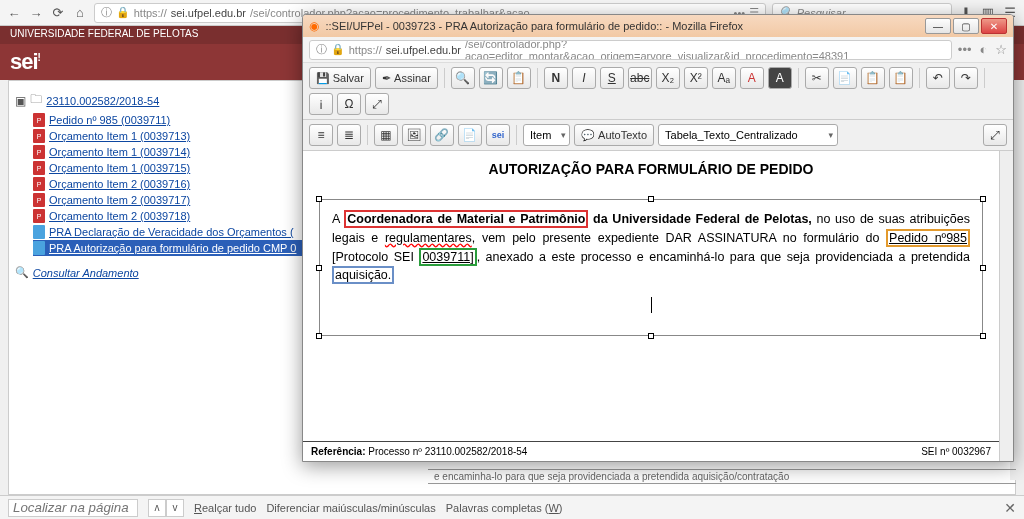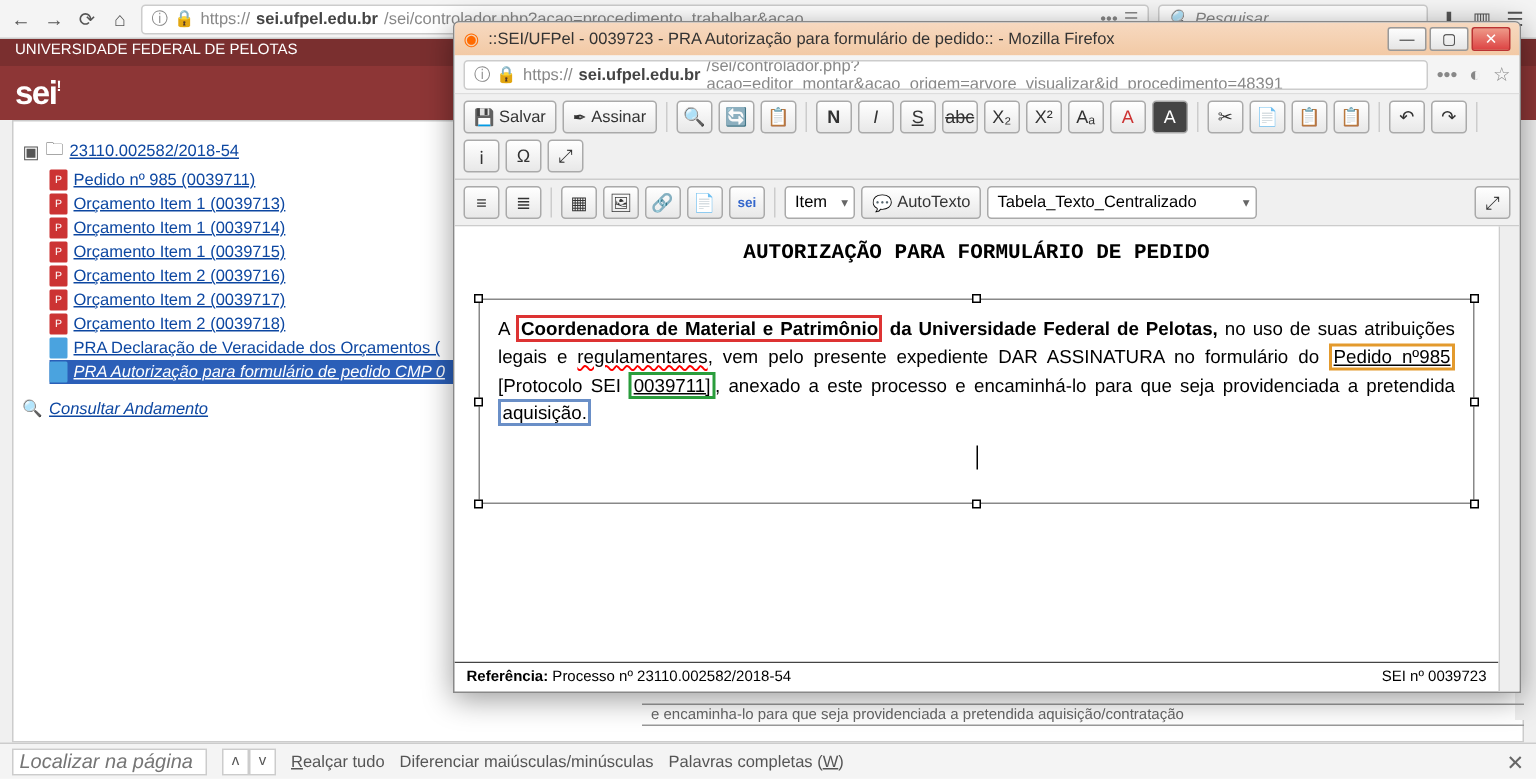--- a/index.html
+++ b/index.html
@@ -2,38 +2,38 @@
 <html><head>
 <meta charset="utf-8">
 <style>
   * { margin: 0; padding: 0; box-sizing: border-box; font-family: Arial, sans-serif; }
   body { width: 1024px; height: 519px; background: #f0f0f0; overflow: hidden; position: relative; font-size: 12px; }
 
   .browser-toolbar { height: 26px; background: #f4f4f4; display: flex; align-items: center; padding: 0 6px; gap: 6px; border-bottom: 1px solid #ccc; }
   .tb-icon { width: 16px; height: 16px; display: inline-flex; align-items: center; justify-content: center; color: #555; font-size: 13px; cursor: pointer; }
   .url-bar { flex: 1; background: #fff; border: 1px solid #ccc; border-radius: 3px; height: 20px; display: flex; align-items: center; padding: 0 6px; gap: 4px; font-size: 11px; color: #888; overflow:hidden; }
   .url-bar .secure { color: #4caf50; font-size:11px; }
-  .url-dark { color: #444; font-weight: bold; }
+  .url-dark { color: #444; }
   .search-bar { width: 180px; background: #fff; border: 1px solid #ccc; border-radius: 3px; height: 20px; display:flex; align-items:center; padding:0 6px; gap:4px; font-size:11px; color:#888; font-style: italic;}
   .browser-end { display:flex; gap:6px; align-items:center;}
 
   .sei-header { background: #7a2f2f; color: #fff; height: 18px; padding: 2px 10px; font-size: 10px; }
   .sei-logo-bar { background: #8d3636; height: 36px; display:flex; align-items:center; padding:0 10px; }
   .sei-logo { font-family: 'Arial', sans-serif; font-weight: bold; font-size: 22px; color: #fff; letter-spacing: -1px;}
   .sei-logo sup { font-size: 10px; }
 
   .content-area { display:flex; height: calc(100% - 26px - 54px - 24px); background:#fff; border:1px solid #ccc; margin:0 8px; }
   .tree-panel { width: 100%; padding: 8px 6px; font-size: 11px; color: #333; }
   .tree-node { display:flex; align-items:center; gap:4px; padding: 1px 0; white-space: nowrap; }
   .tree-node.selected { background: #2b5fb8; color: #fff; }
   .folder-icon { color:#555; font-size:12px;}
   .pdf-icon { background:#c33; color:#fff; font-size:7px; width:12px; height:14px; display:inline-flex; align-items:center; justify-content:center; border-radius:1px;}
   .doc-icon-b { background:#4aa3df; width:12px; height:14px; display:inline-block; border-radius:1px;}
   .link-text { color:#0d47a1; text-decoration: underline; cursor:pointer;}
-  .tree-node.selected .link-text { color:#fff;font-style:italic; }
+  .tree-node.selected .link-text { color:#fff; }
   .consult { margin-top:10px; display:flex; align-items:center; gap:4px; font-size:11px;}
   .consult .mag { color:#888; }
   .consult a { color:#0d47a1; text-decoration:underline; cursor:pointer;font-style:italic;}
 
   
   .popup { position:absolute; top:14px; left:302px; width:712px; height:448px; background:#fff; border:1px solid #888; box-shadow:0 4px 20px rgba(0,0,0,0.4); display:flex; flex-direction:column; border-radius:4px 4px 0 0; overflow:hidden;}
   .popup-titlebar { background: linear-gradient(#f7d9c0,#f2c9a5); height:22px; display:flex; align-items:center; padding:0 6px; font-size:11px; color:#333; gap:6px;}
   .popup-titlebar .ff-icon { color:#ff6a00; font-size:12px;}
   .popup-title-text { flex:1; overflow:hidden; text-overflow:ellipsis; white-space:nowrap;}
   .win-btns { display:flex; gap:2px;}
@@ -47,21 +47,21 @@
   .editor-toolbar { background:#f0f0f0; padding:4px 6px; border-bottom:1px solid #ccc; display:flex; flex-wrap:wrap; gap:4px; align-items:center;}
   .tb-btn { height:22px; border:1px solid #aaa; border-radius:3px; background:linear-gradient(#fff,#e8e8e8); padding:0 6px; font-size:11px; display:inline-flex; align-items:center; gap:3px; cursor:pointer; color:#333;}
   .tb-btn.icon-only { padding:0; width:24px; justify-content:center; font-size:12px;}
   .tb-sep { width:1px; height:20px; background:#ccc; margin:0 2px;}
   .tb-select { height:22px; border:1px solid #aaa; border-radius:3px; background:#fff; font-size:11px; padding:0 18px 0 6px; position:relative; display:inline-flex; align-items:center; cursor:pointer;}
   .tb-select::after { content:"▾"; position:absolute; right:4px; color:#666; font-size:9px;}
   .tb-select.wide { width:180px;}
 
   .editor-body { flex:1; background:#fff; padding:10px 16px; overflow:auto; position:relative;}
   .coord-title { text-align:center; font-family:'Times New Roman',serif; font-size:13px; margin:4px 0 18px;}
-  .auth-title { text-align:center; font-family:Liberation Mono, monospace; font-weight:bold; font-size:14px; margin-bottom:22px;}
+  .auth-title { text-align:center; font-family:Liberation Sans, sans-serif; font-weight:bold; font-size:14px; margin-bottom:22px;}
   .sel-box { border:1px solid #888; padding:10px 12px; position:relative; font-family:'Times New Roman',serif; font-size:12.5px; text-align:justify; line-height:1.5;}
   .handle { position:absolute; width:6px; height:6px; background:#fff; border:1px solid #000;}
   .h-tl{top:-4px;left:-4px;} .h-tm{top:-4px;left:50%;margin-left:-3px;} .h-tr{top:-4px;right:-4px;}
   .h-ml{top:50%;left:-4px;margin-top:-3px;} .h-mr{top:50%;right:-4px;margin-top:-3px;}
   .h-bl{bottom:-4px;left:-4px;} .h-bm{bottom:-4px;left:50%;margin-left:-3px;} .h-br{bottom:-4px;right:-4px;}
   .hl-red { border:2px solid #d33; padding:0 1px;}
   .hl-green { border:2px solid #2a9d3c; padding:0 1px;}
   .hl-orange { border:2px solid #e39a2d; padding:0 1px;}
   .hl-blue { border:2px solid #6a8fc7; padding:0 1px;}
 
@@ -290,21 +290,21 @@
           <p>
             <span>A </span><b><span class="hl-red">Coordenadora de Material e Patrimônio</span><span> da Universidade Federal de Pelotas,</span></b><span> no uso de suas atribuições legais e </span><span style="text-decoration:underline wavy red">regulamentares</span><span>, vem pelo presente expediente DAR ASSINATURA no formulário do </span><span class="hl-orange" style="text-decoration:underline">Pedido nº985</span><span> [Protocolo SEI </span><span class="hl-green" style="text-decoration:underline">0039711]</span><span>, anexado a este processo e encaminhá-lo para que seja providenciada a pretendida </span><span class="hl-blue">aquisição.</span>
           </p>
           <div class="cursor-line">
               <div class="caret"></div>
             </div>
         </div>
       </div>
       <div class="ref-bar">
         <span><b>Referência:</b><span> Processo nº 23110.002582/2018-54</span></span>
-        <span>SEI nº 0039723</span>
+        <span>SEI nº 0032967</span>
       </div>
     </div>
     <div class="popup-scroll"></div>
   </div>
 </div>
 
 <div class="find-bar">
   <input class="find-input" placeholder="Localizar na página" style="">
   <div class="find-btns">
     <div class="find-nav">ʌ</div>

